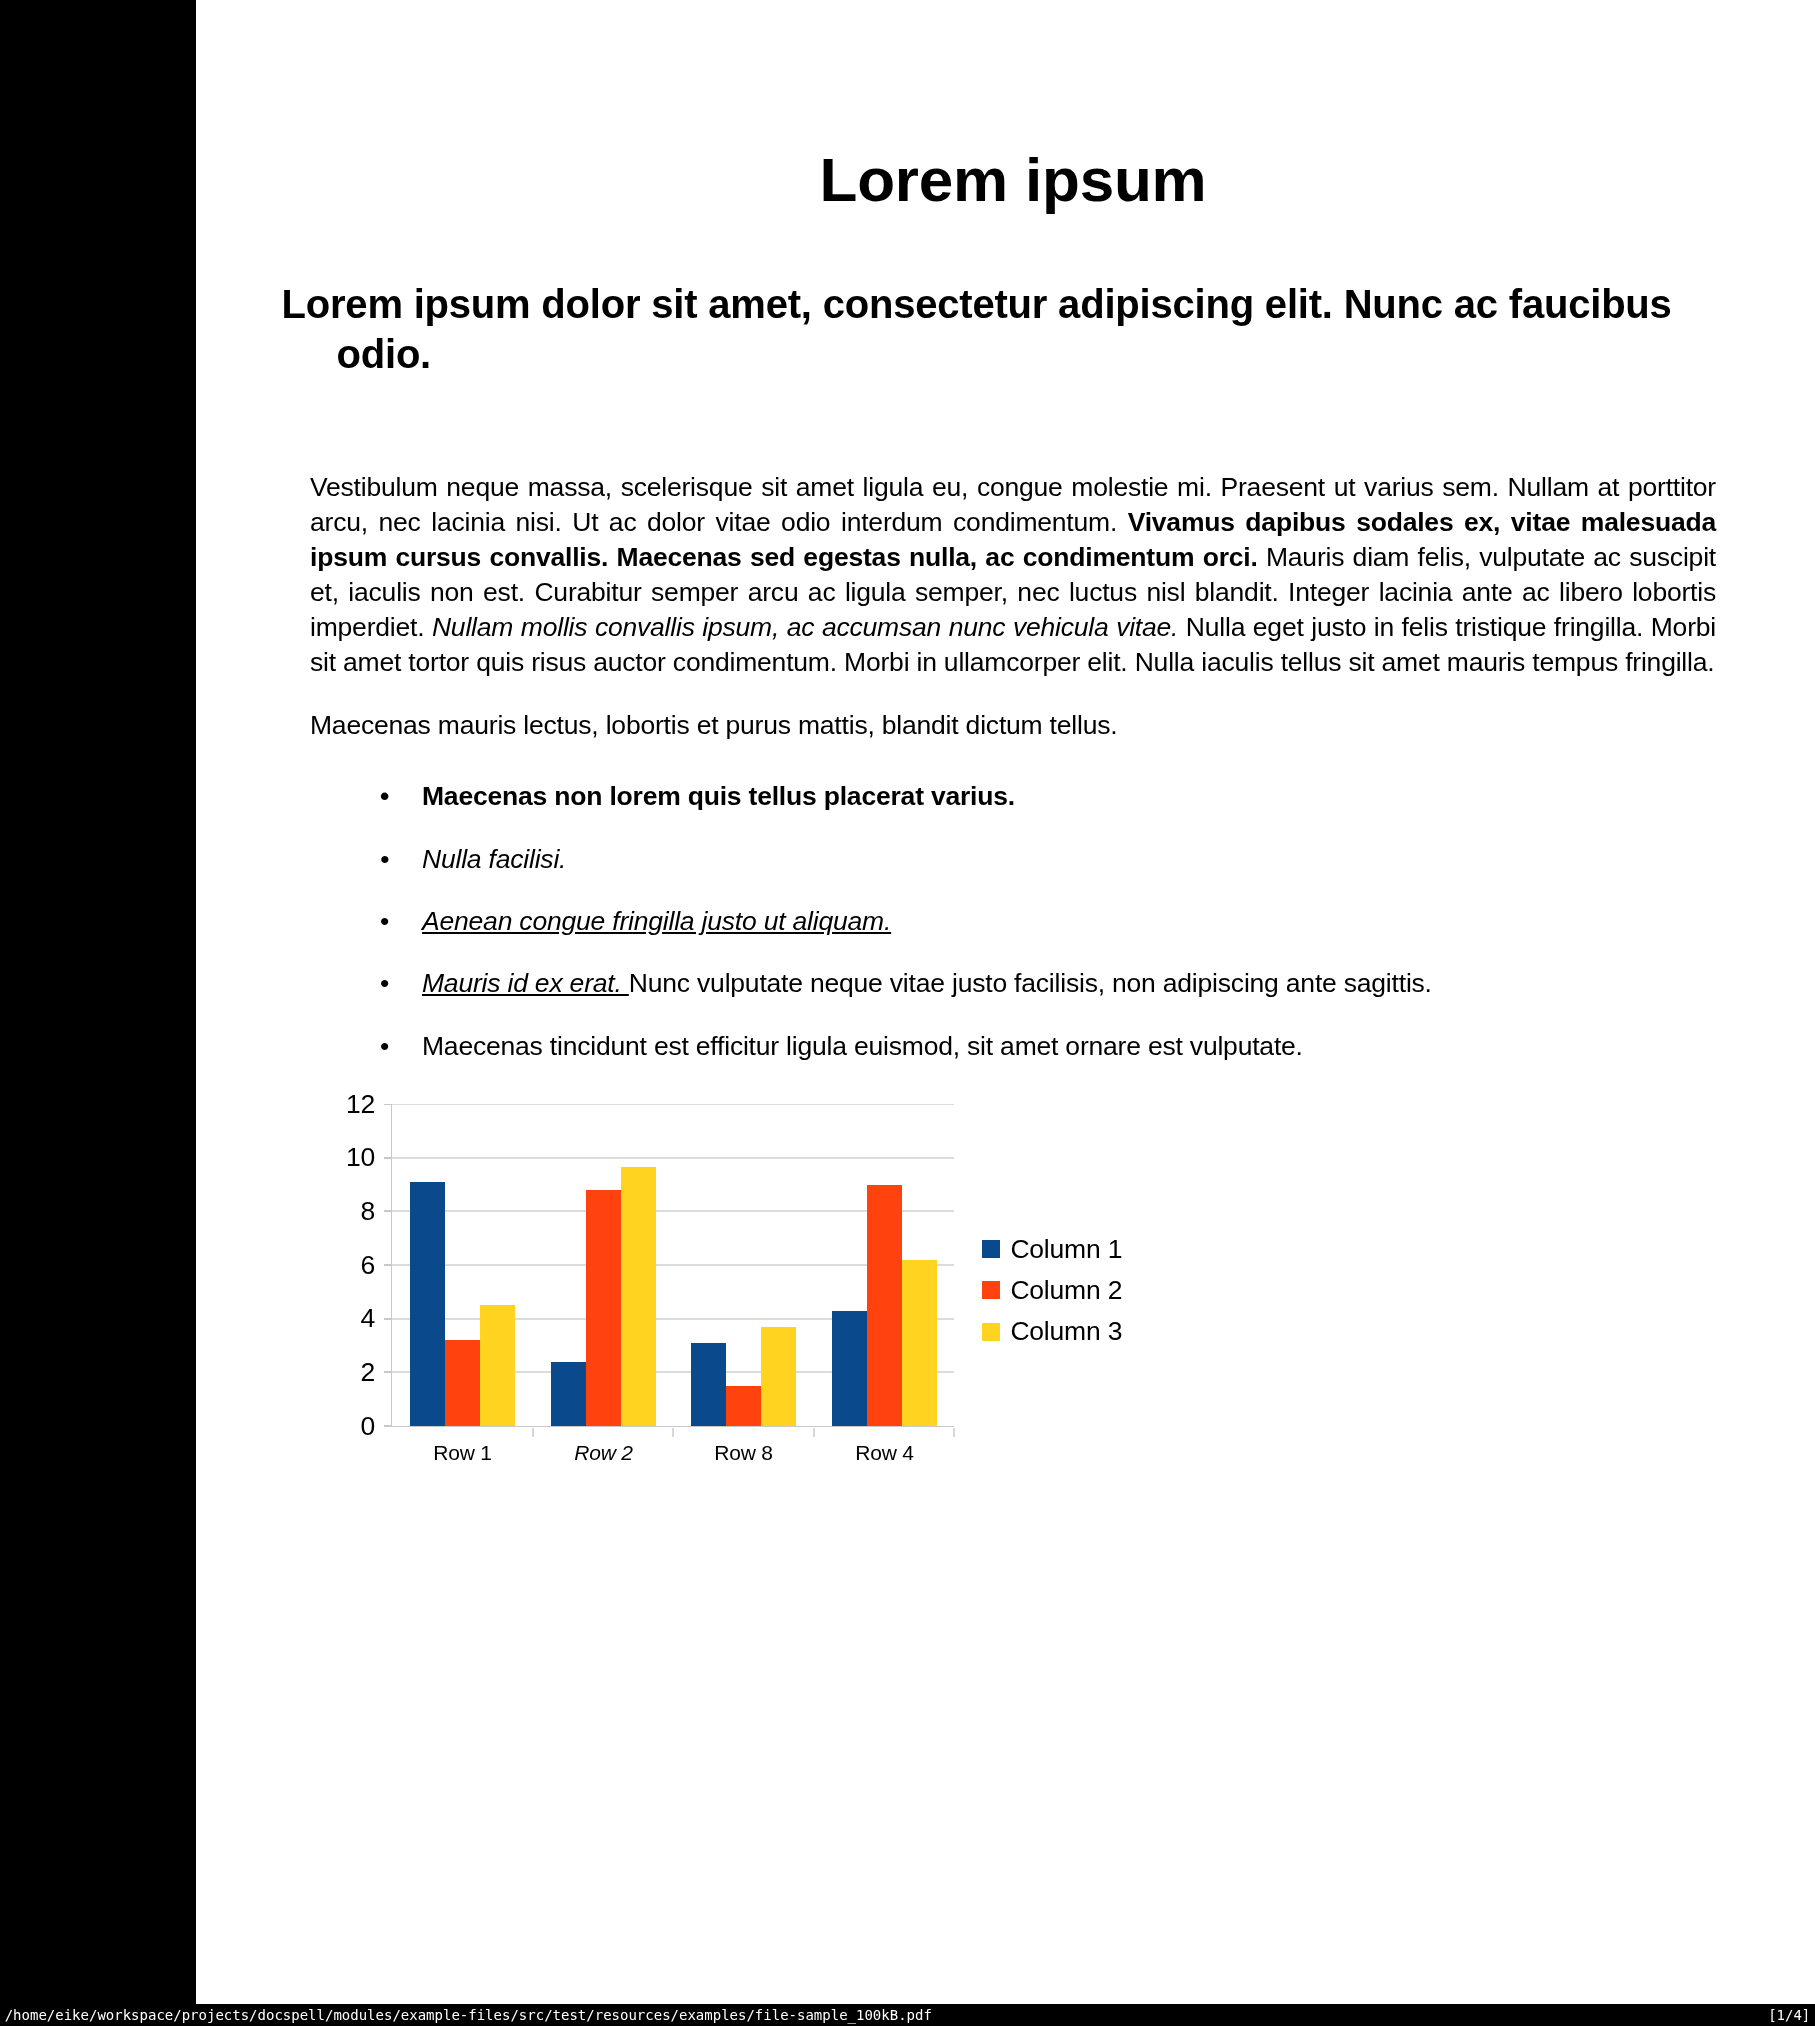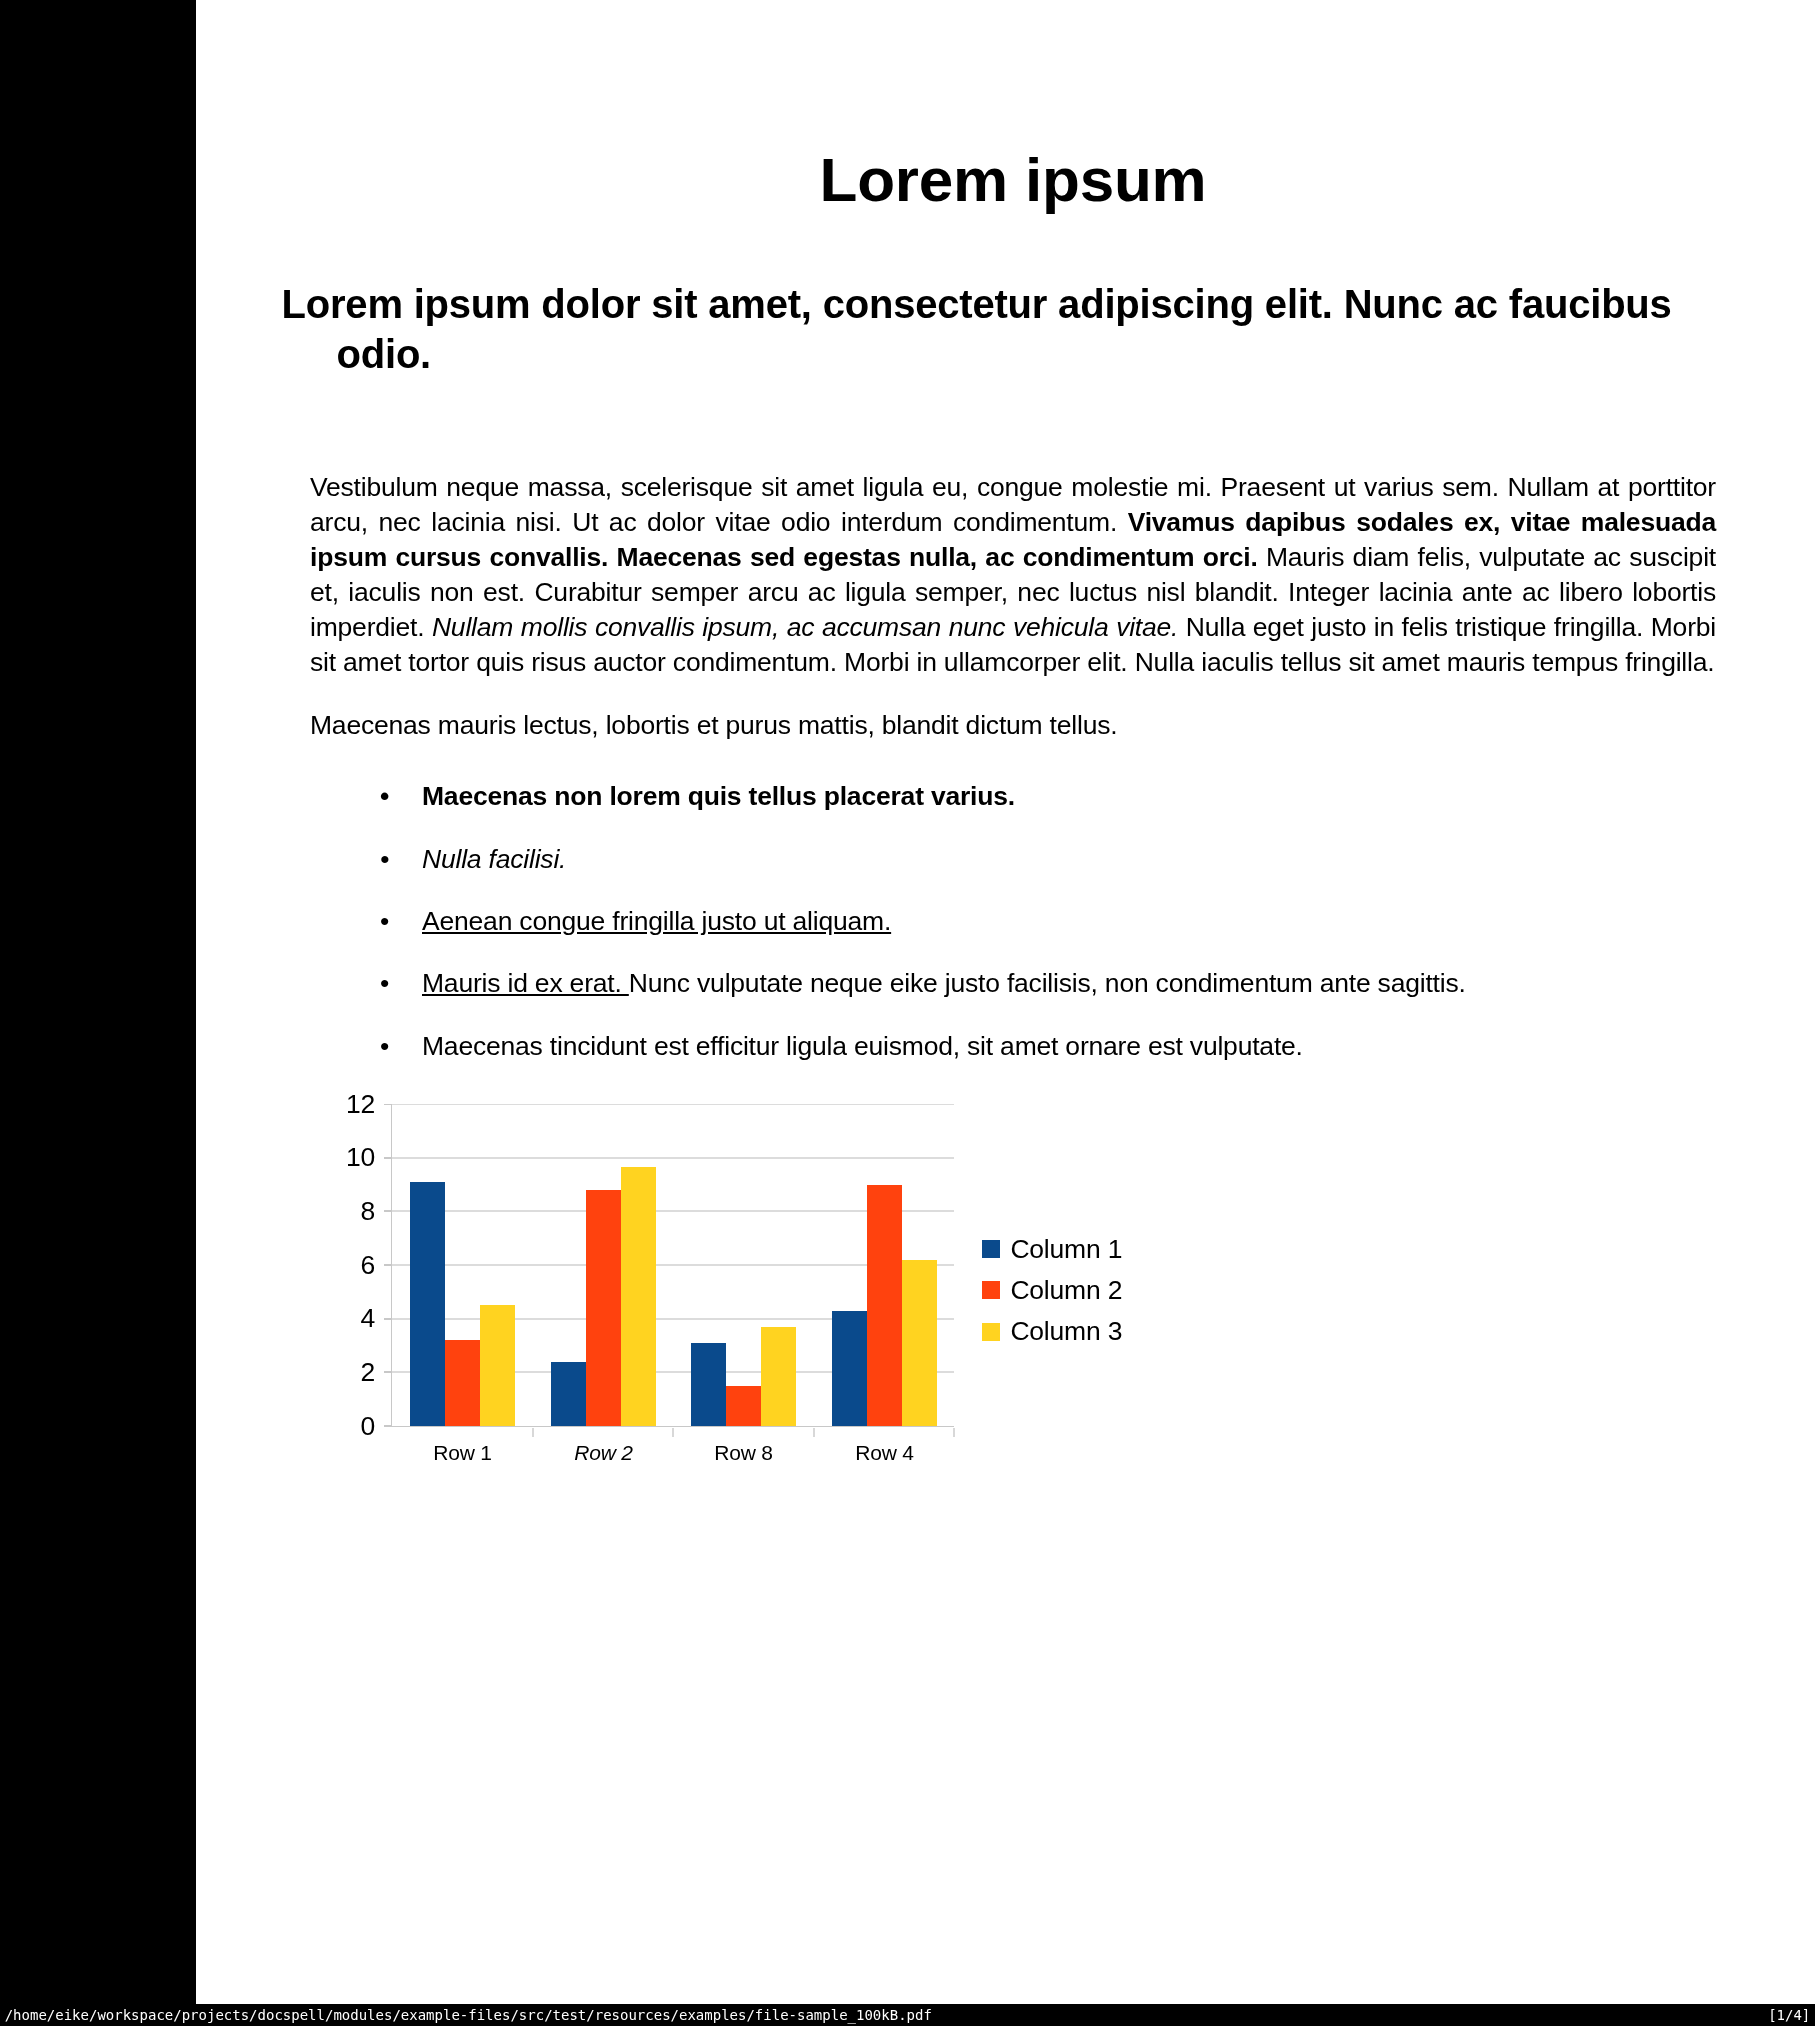--- a/index.html
+++ b/index.html
@@ -39,21 +39,21 @@
   ul.doc-list { margin: 36px 0 0 0; padding-left: 112px; list-style: none; }
   ul.doc-list li {
     position: relative; margin-bottom: 27.4px;
     font-size: 26.5px; line-height: 35px;
   }
   ul.doc-list li::before {
     content: "\2022"; position: absolute; left: -42px; top: 0;
   }
   .li-bold { font-weight: bold; }
   .li-italic { font-style: italic; }
-  .u { text-decoration: underline; }
+  .u { text-decoration: underline; font-style: italic; }
 
   
   .chart {
     position: relative; margin-top: 23px; height: 407px;
   }
   .plot {
     position: absolute; left: 81px; top: 13.2px;
     width: 562px; height: 322px;
     border-left: 1.9px solid #c8c8c8;
     border-bottom: 1.9px solid #c8c8c8;
@@ -112,21 +112,21 @@
     <h2 class="doc-heading">Lorem ipsum dolor sit amet, consectetur adipiscing elit. Nunc ac faucibus odio.</h2>
 
     <p class="body-par par-1"><span>Vestibulum neque massa, scelerisque sit amet ligula eu, congue molestie mi. Praesent ut varius sem. Nullam at porttitor arcu, nec lacinia nisi. Ut ac dolor vitae odio interdum condimentum. </span><b>Vivamus dapibus sodales ex, vitae malesuada ipsum cursus convallis. Maecenas sed egestas nulla, ac condimentum orci.</b><span> Mauris diam felis, vulputate ac suscipit et, iaculis non est. Curabitur semper arcu ac ligula semper, nec luctus nisl blandit. Integer lacinia ante ac libero lobortis imperdiet. </span><i>Nullam mollis convallis ipsum, ac accumsan nunc vehicula vitae.</i><span> Nulla eget justo in felis tristique fringilla. Morbi sit amet tortor quis risus auctor condimentum. Morbi in ullamcorper elit. Nulla iaculis tellus sit amet mauris tempus fringilla.</span></p>
 
     <p class="body-par par-2">Maecenas mauris lectus, lobortis et purus mattis, blandit dictum tellus.</p>
 
     <ul class="doc-list">
       <li class="li-bold">Maecenas non lorem quis tellus placerat varius.</li>
       <li class="li-italic">Nulla facilisi.</li>
       <li><span class="u">Aenean congue fringilla justo ut aliquam. </span></li>
-      <li><span class="u">Mauris id ex erat. </span><span>Nunc vulputate neque eike justo facilisis, non condimentum ante sagittis.</span></li>
+      <li><span class="u">Mauris id ex erat. </span><span>Nunc vulputate neque vitae justo facilisis, non adipiscing ante sagittis.</span></li>
       <li>Maecenas tincidunt est efficitur ligula euismod, sit amet ornare est vulputate.</li>
     </ul>
 
     <div class="chart">
       <div class="plot">
           <div class="ytickmark" style="top: 321px;"></div>
           <div class="ylabel" style="top: 309px;">0</div>
           <div class="gridline" style="top: 267px;"></div>
           <div class="ytickmark" style="top: 267px;"></div>
           <div class="ylabel" style="top: 255px;">2</div>

